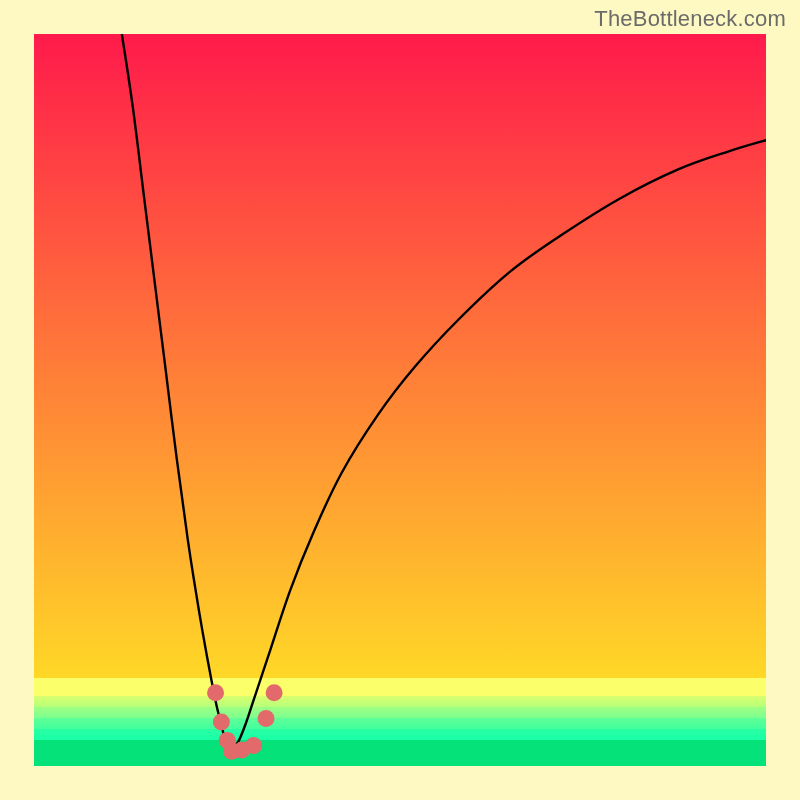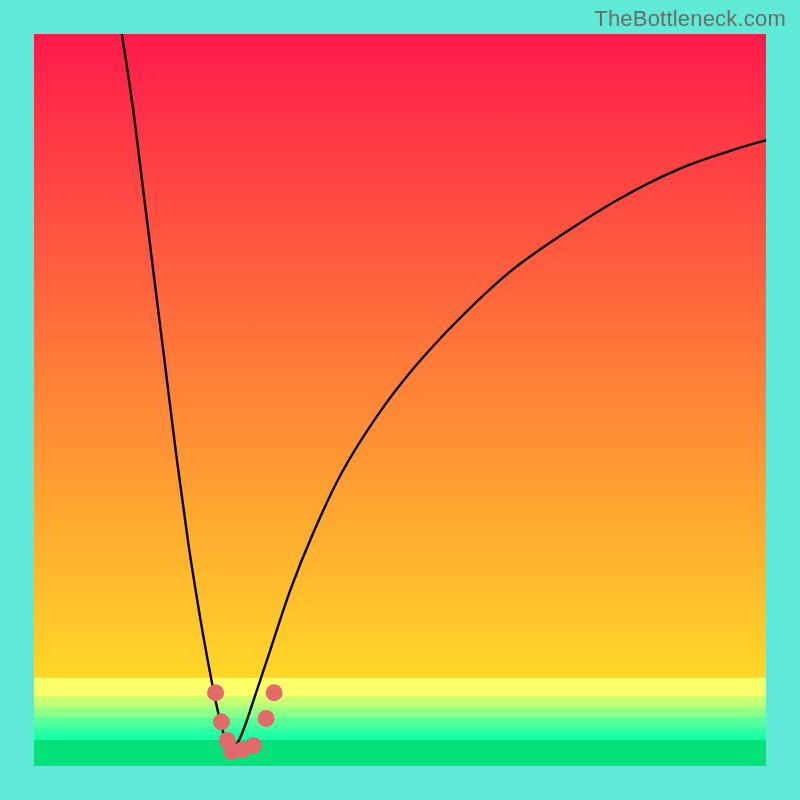--- a/index.html
+++ b/index.html
@@ -10,21 +10,21 @@
     overflow: hidden;
     background: #000;
     font-family: Arial, Helvetica, sans-serif;
   }
   .frame {
     position: absolute;
     top: 0;
     left: 0;
     width: 800px;
     height: 800px;
-    background: #5eead4;
+    background: #fef9c3;
   }
   .plot {
     position: absolute;
     top: 34px;
     left: 34px;
     width: 732px;
     height: 732px;
     overflow: hidden;
   }
   .gradient-stack {

